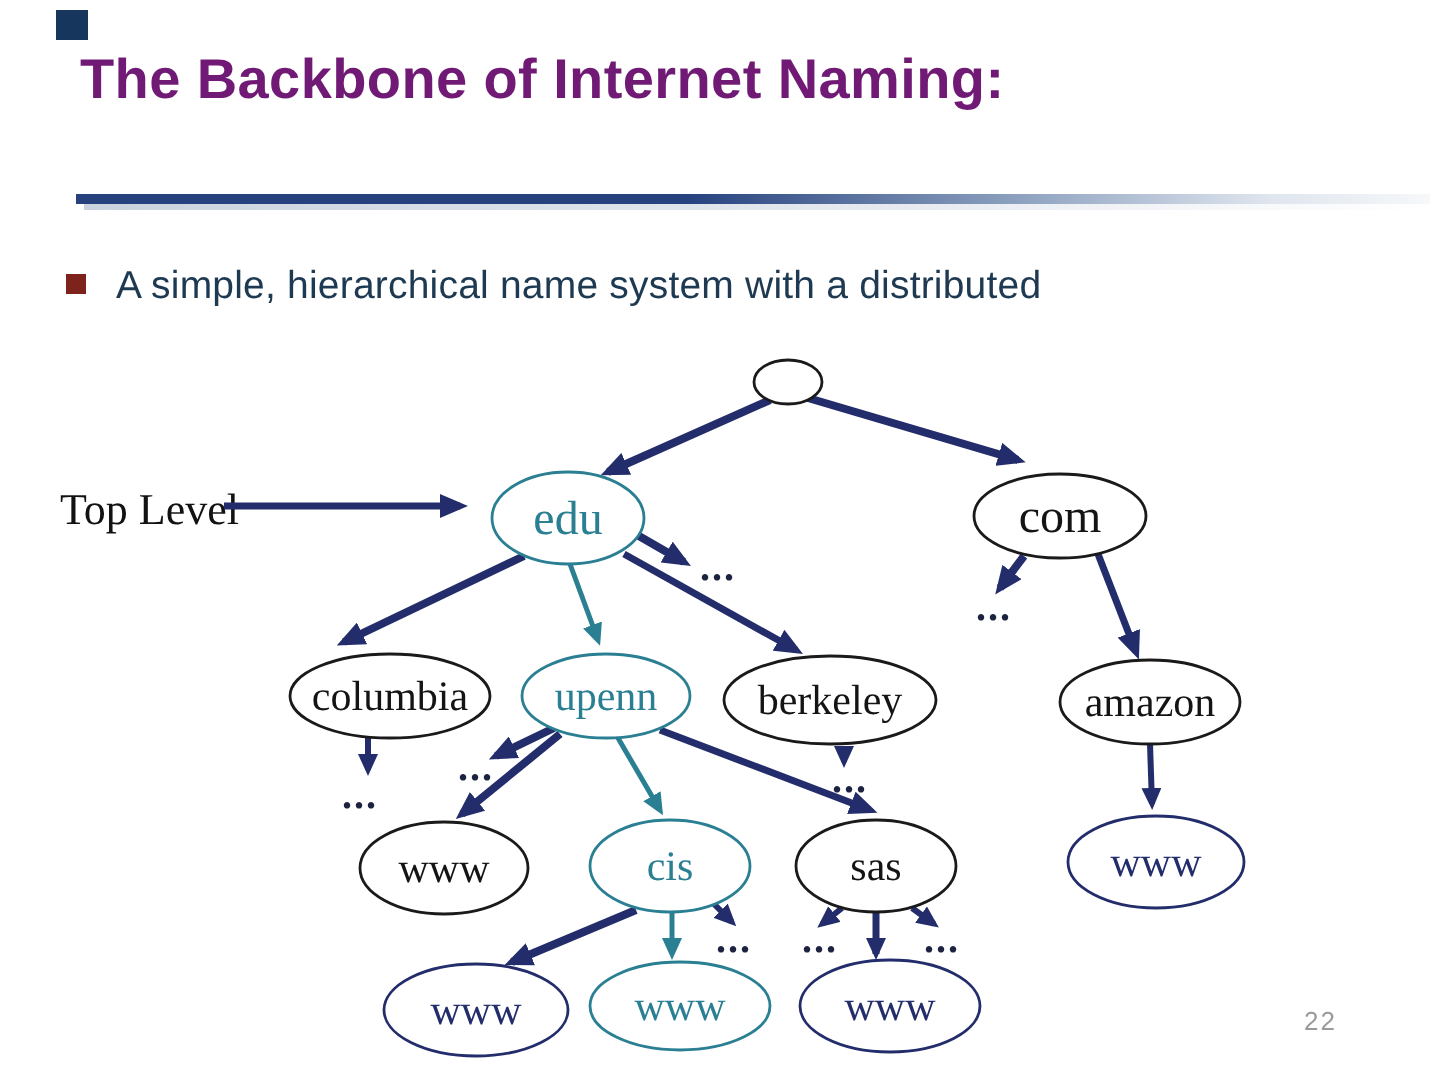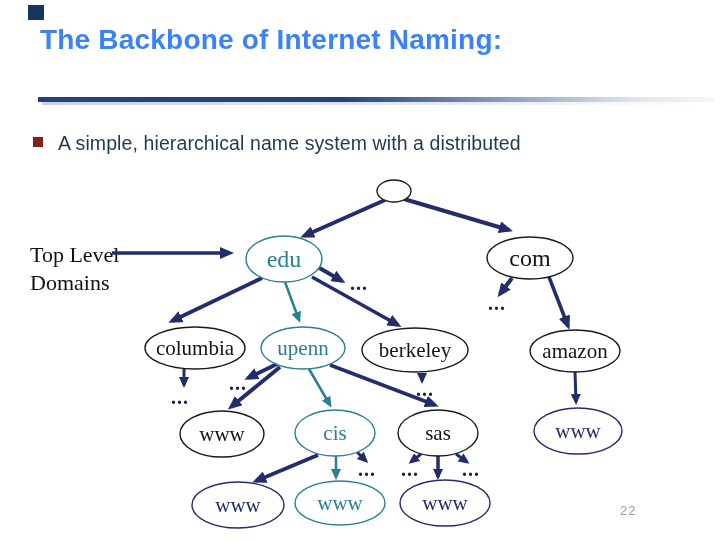--- a/index.html
+++ b/index.html
@@ -3,21 +3,21 @@
 <meta charset="utf-8">
 <style>
   html,body{margin:0;padding:0;background:#fff;}
   .slide{
     position:relative;width:720px;height:540px;background:#ffffff;overflow:hidden;
     font-family:"Liberation Sans",sans-serif;
   }
   .corner-square{position:absolute;left:28px;top:5px;width:16px;height:15px;background:#17365d;}
   .title{
     position:absolute;left:40px;top:22px;width:660px;
-    font-size:28px;line-height:35px;font-weight:700;color:#3b82f6;letter-spacing:.2px;
+    font-size:28px;line-height:35px;font-weight:700;color:#701a75;letter-spacing:.2px;
   }
   .title-rule{
     position:absolute;left:38px;top:97px;width:677px;height:5px;
     background:linear-gradient(to right,#26417e 0%,#26417e 45%,#8fa3c0 70%,#dfe5ee 88%,#f6f8fa 100%);
   }
   .title-rule-shadow{
     position:absolute;left:42px;top:102px;width:673px;height:3px;
     background:linear-gradient(to right,#c9d2de 0%,#e6eaf0 60%,#ffffff 100%);
   }
   .bullet-row{position:absolute;left:33px;top:130px;width:600px;}
@@ -37,21 +37,21 @@
   svg .node-label.teal{fill:#2a7f93;}
   svg .node-label.navy{fill:#232d6b;}
   svg .dots{font-family:"Liberation Serif",serif;font-size:20px;font-weight:700;fill:#1c2340;letter-spacing:1px;}
   svg ellipse{fill:#ffffff;stroke-width:1.4px;}
   svg ellipse.black{stroke:#1a1a1a;}
   svg ellipse.teal{stroke:#2a7f93;}
   svg ellipse.navy{stroke:#232d6b;}
   svg line{stroke:#232d6b;}
   svg line.teal{stroke:#2a7f93;}
   .page-number{
-    position:absolute;left:620px;top:503px;font-size:13px;color:#9a9a9a;letter-spacing:1px;
+    position:absolute;left:652px;top:503px;font-size:13px;color:#9a9a9a;letter-spacing:1px;
   }
 </style>
 </head>
 <body>
 
 <div class="slide">
 
   <div class="corner-square"></div>
 
   <div class="title">
@@ -62,21 +62,20 @@
 
   <div class="bullet-row">
     <div class="bullet-square"></div>
     <div class="bullet-text">
       <div>A simple, hierarchical name system with a distributed</div>
     </div>
   </div>
 
   <div class="side-label">
     <div>Top Level</div>
-    <div>Domains</div>
   </div>
 
   <svg class="tree" viewBox="0 0 720 540">
     <defs>
       <marker id="ah-navy" markerUnits="userSpaceOnUse" markerWidth="14" markerHeight="12" refX="10" refY="6" orient="auto">
         <path d="M0,0 L14,6 L0,12 Z" fill="#232d6b"></path>
       </marker>
       <marker id="ah-navy-sm" markerUnits="userSpaceOnUse" markerWidth="11" markerHeight="10" refX="8" refY="5" orient="auto">
         <path d="M0,0 L11,5 L0,10 Z" fill="#232d6b"></path>
       </marker>

